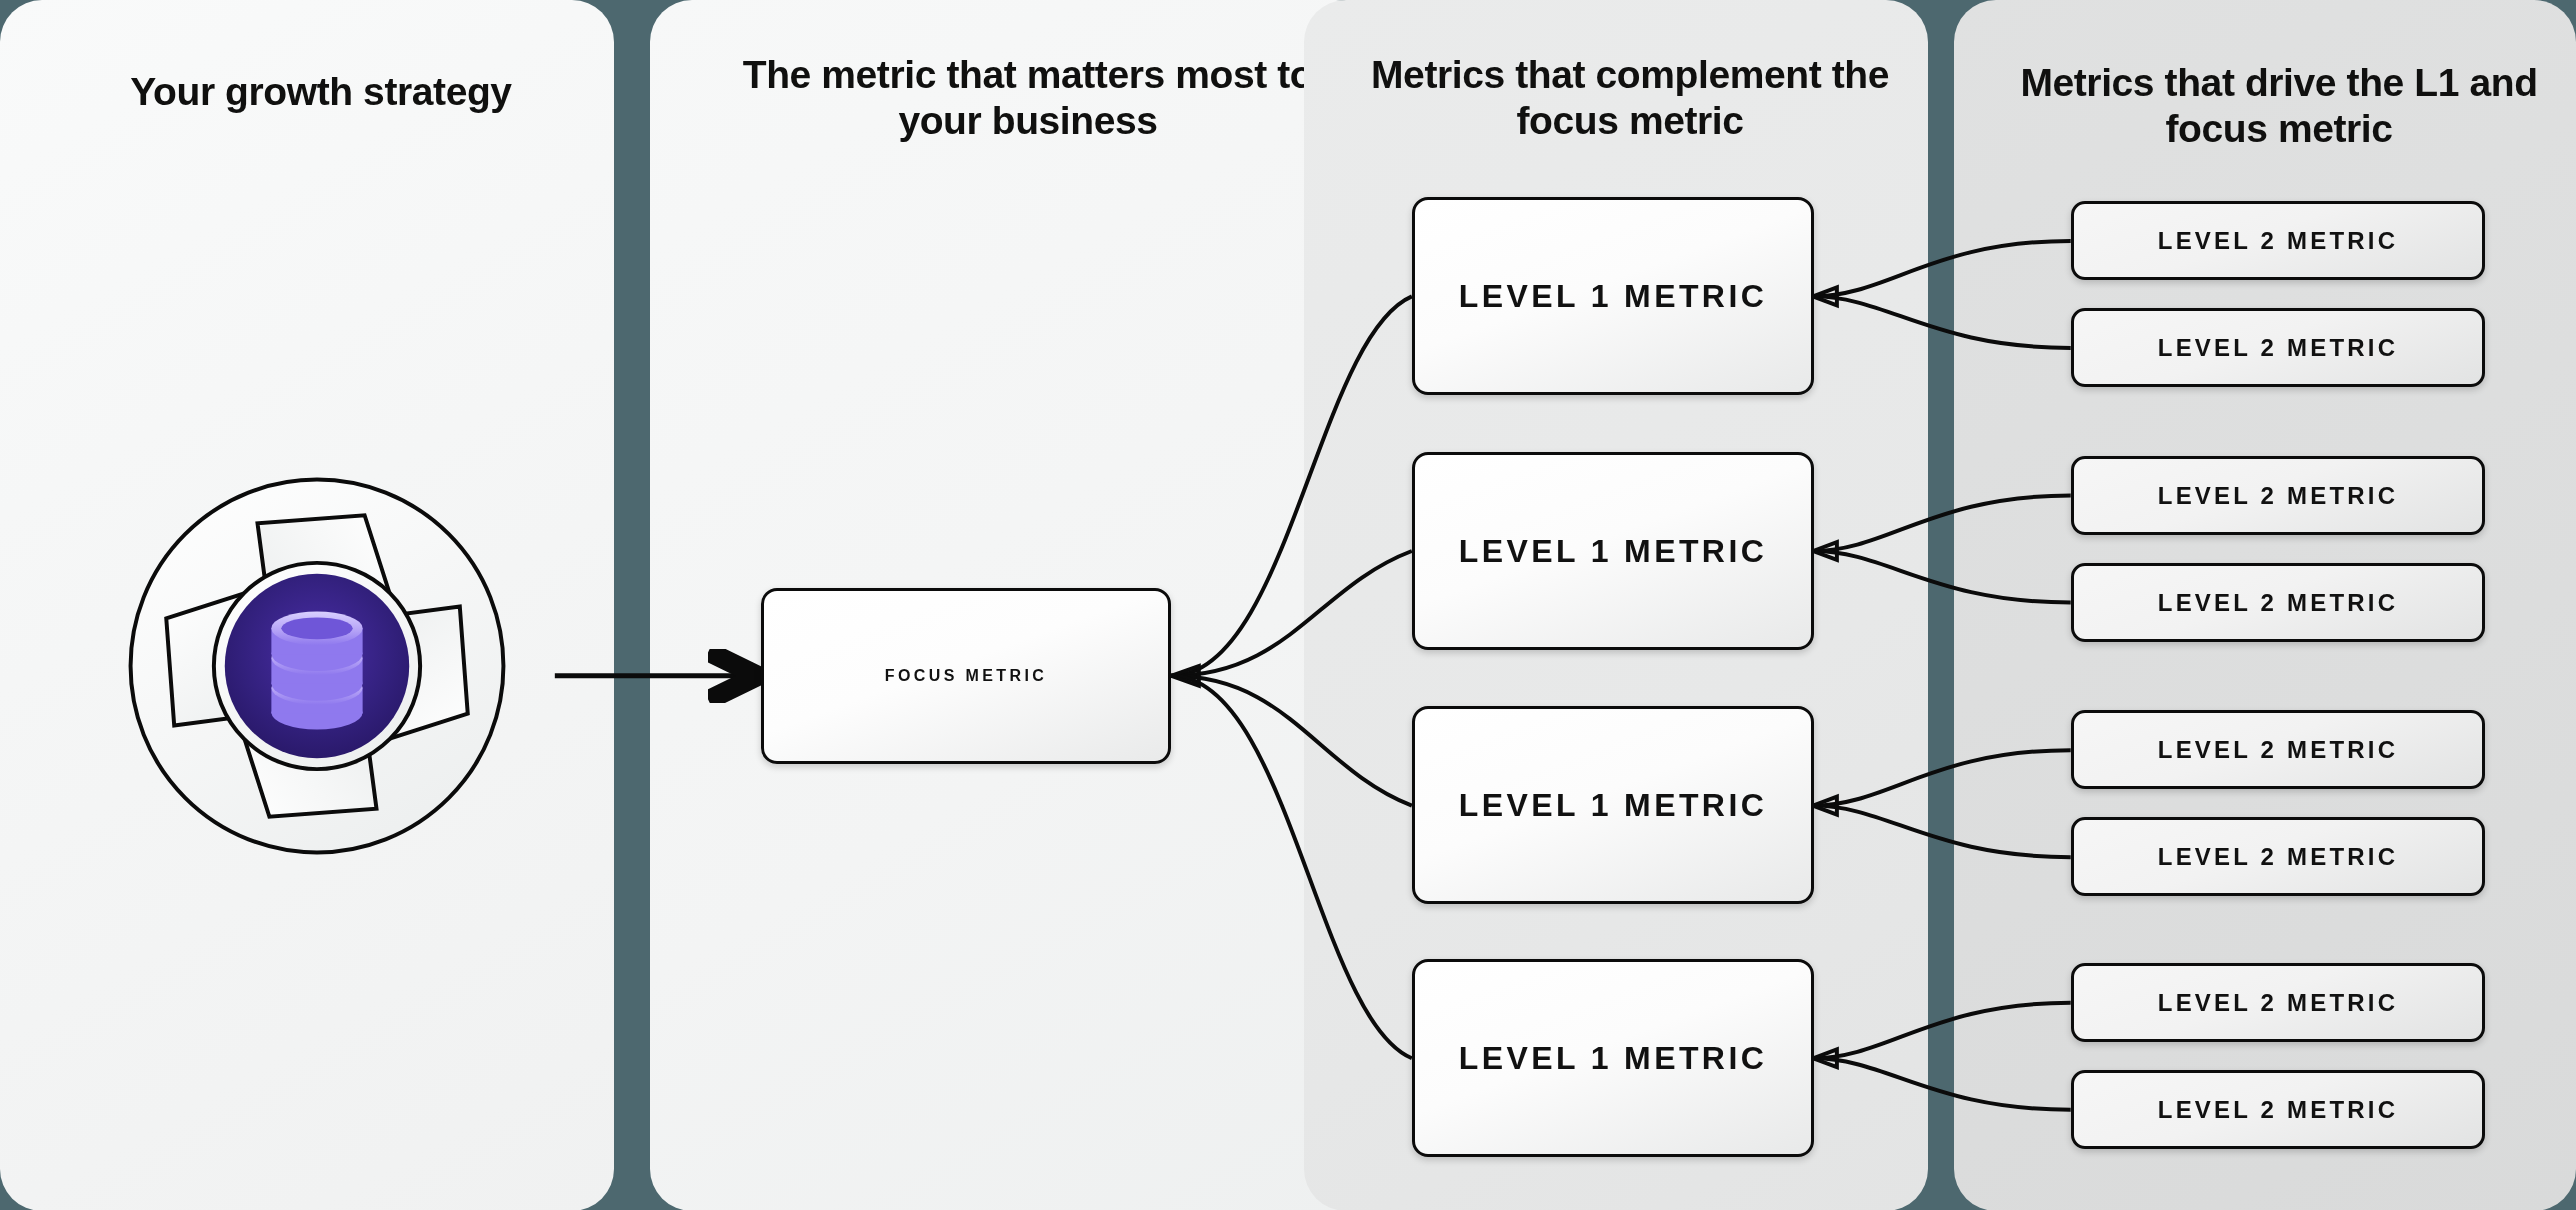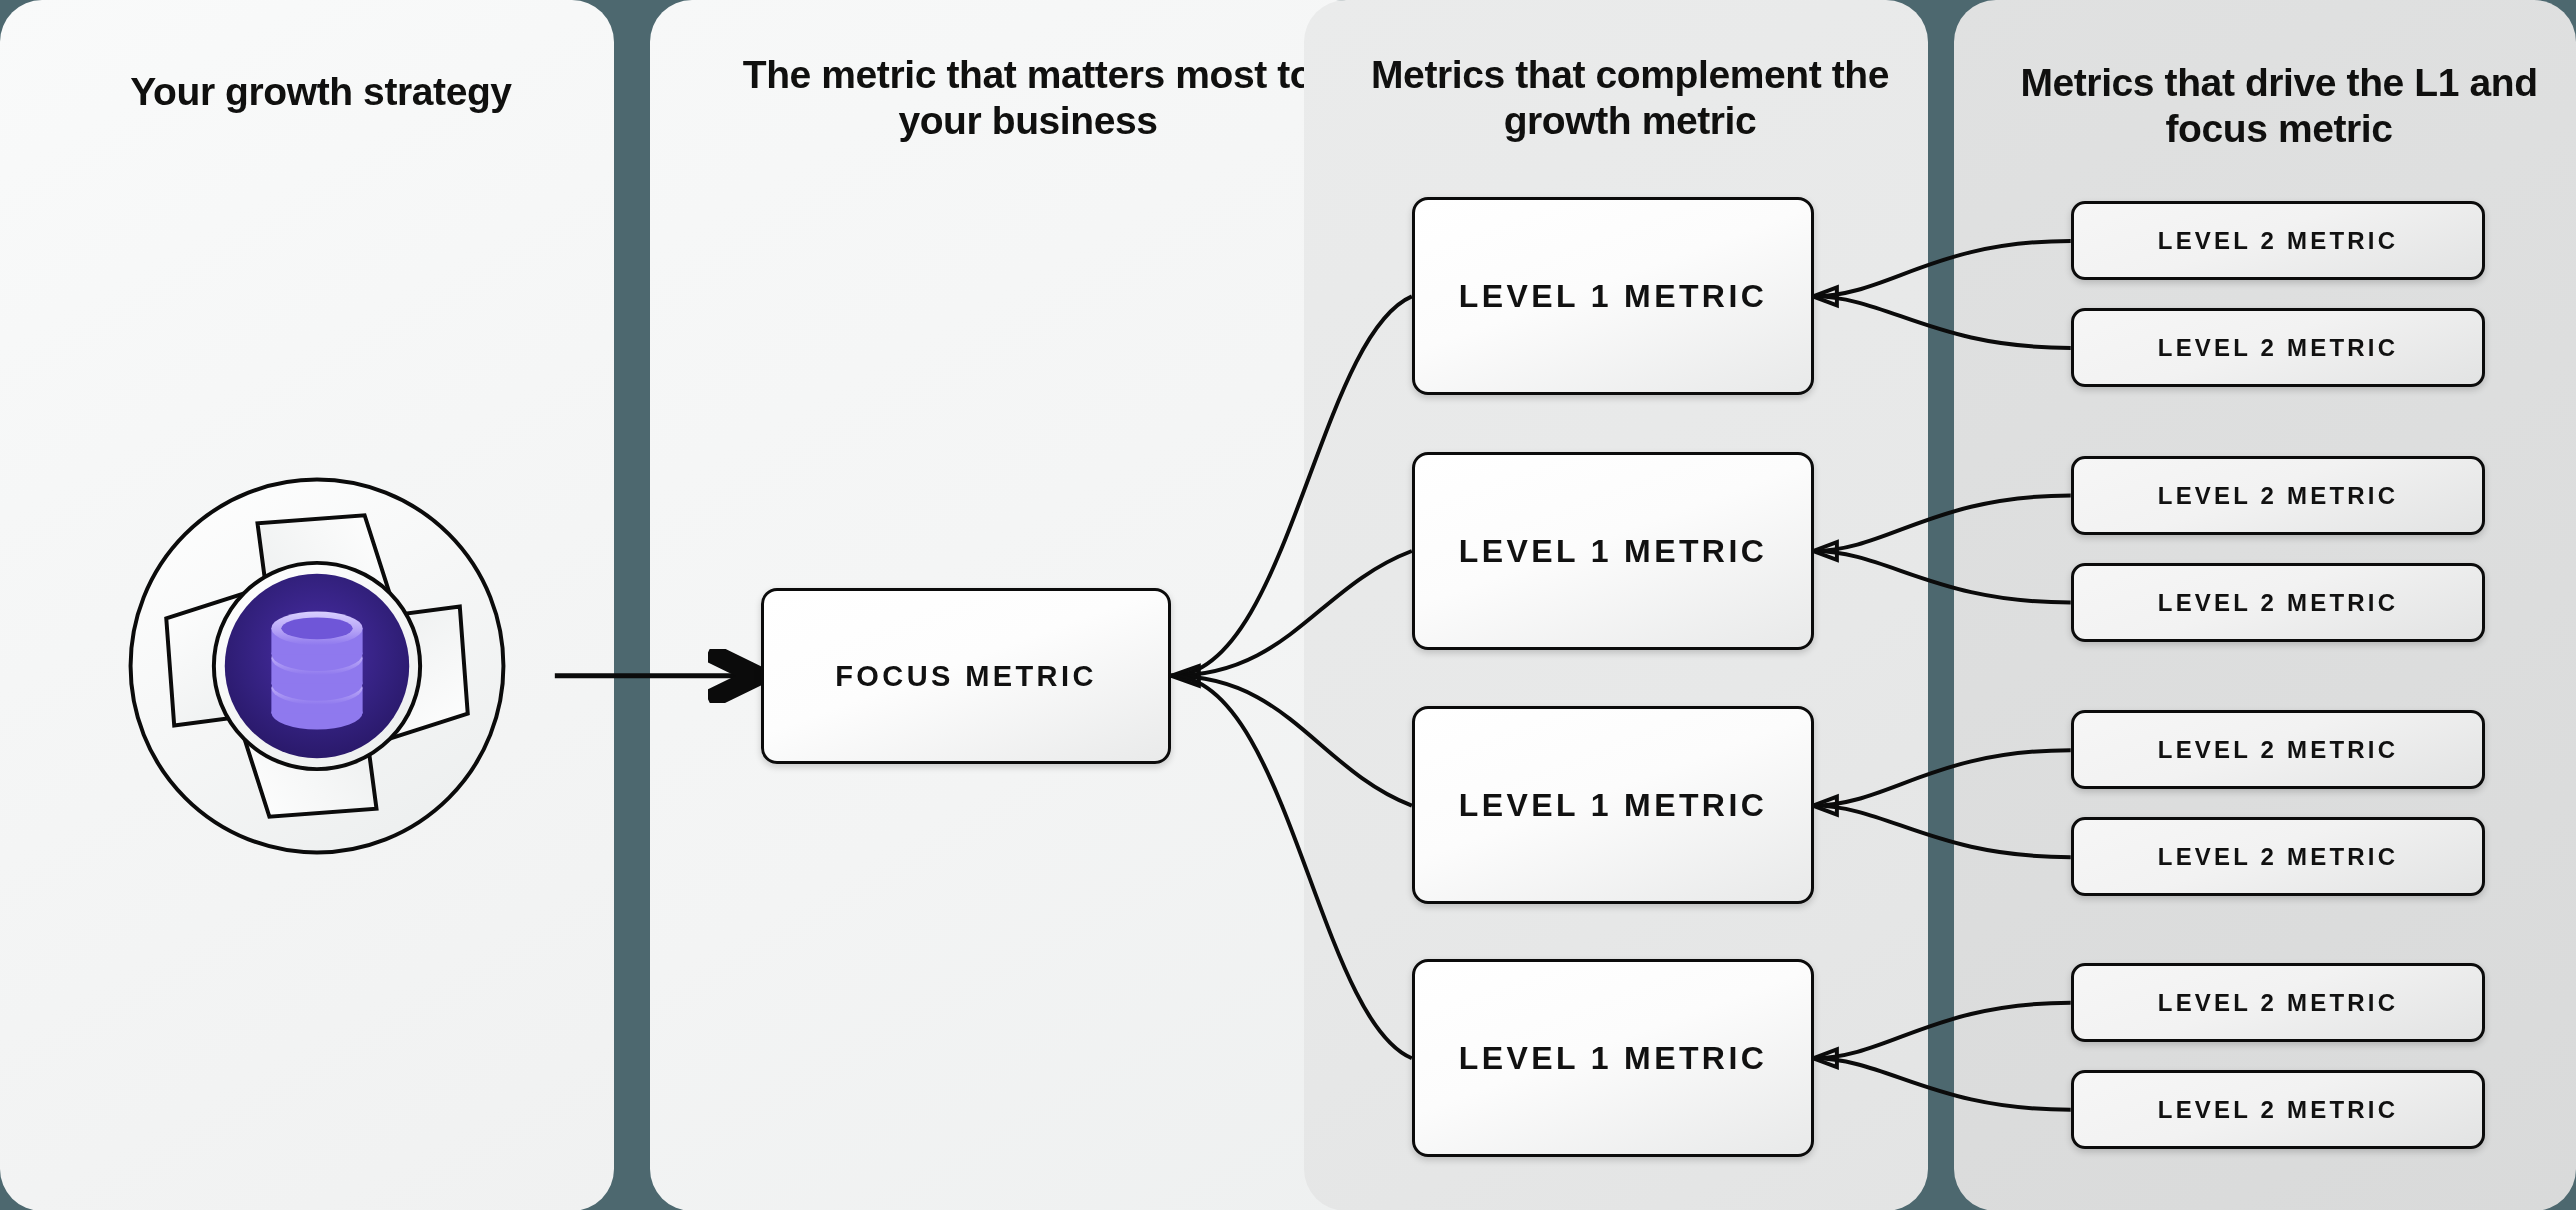--- a/index.html
+++ b/index.html
@@ -88,21 +88,21 @@
     align-items: center;
     justify-content: center;
     text-align: center;
     color: #111111;
     font-weight: 700;
     font-family: Liberation Sans, sans-serif;
     box-shadow: 0 3px 7px rgba(0,0,0,0.18);
   }
   .box-focus {
     background: linear-gradient(160deg, #ffffff 0%, #fdfdfd 45%, #e9eaea 100%);
-    font-size: 29px;
+    font-size: 16px;
     letter-spacing: 3.4px;
   }
   .box-l1 {
     background: linear-gradient(160deg, #ffffff 0%, #fcfcfc 45%, #e8e9e9 100%);
     font-size: 32px;
     letter-spacing: 3.4px;
   }
   .box-l2 {
     background: linear-gradient(160deg, #f6f6f6 0%, #f2f2f2 45%, #e2e3e3 100%);
     font-size: 24px;
@@ -187,21 +187,21 @@
         </g>
       </svg>
     </div>
   </div>
 
   <div class="column" id="col-focus">
     <div class="col-title">The metric that matters most to your business</div>
   </div>
 
   <div class="column" id="col-level1">
-    <div class="col-title">Metrics that complement the growth metric</div>
+    <div class="col-title">Metrics that complement the focus metric</div>
   </div>
 
   <div class="column" id="col-level2">
     <div class="col-title">Metrics that drive the L1 and focus metric</div>
   </div>
 
   <svg id="connectors" viewBox="0 0 2600 1222">
     <defs>
       <marker id="arrowR" markerWidth="11" markerHeight="11" refX="9" refY="5.5" orient="auto" markerUnits="strokeWidth">
         <path d="M 0 0.6 L 10 5.5 L 0 10.4" fill="none" stroke="#0b0b0b" stroke-width="1.7"></path>

